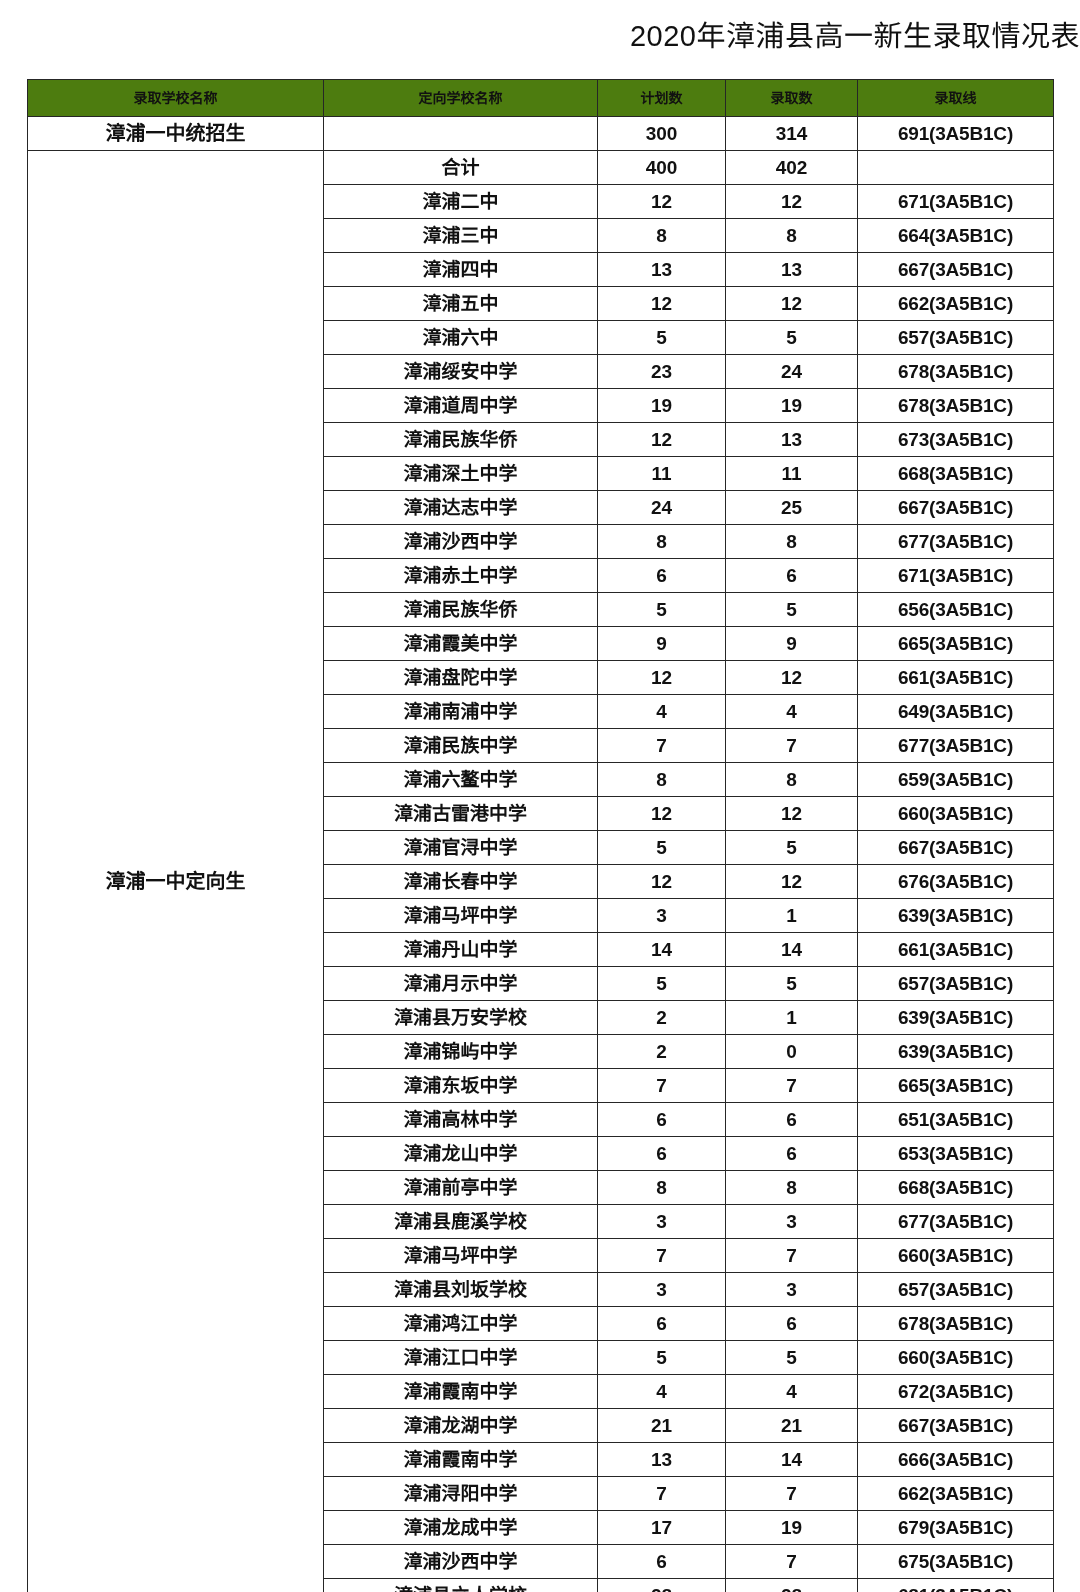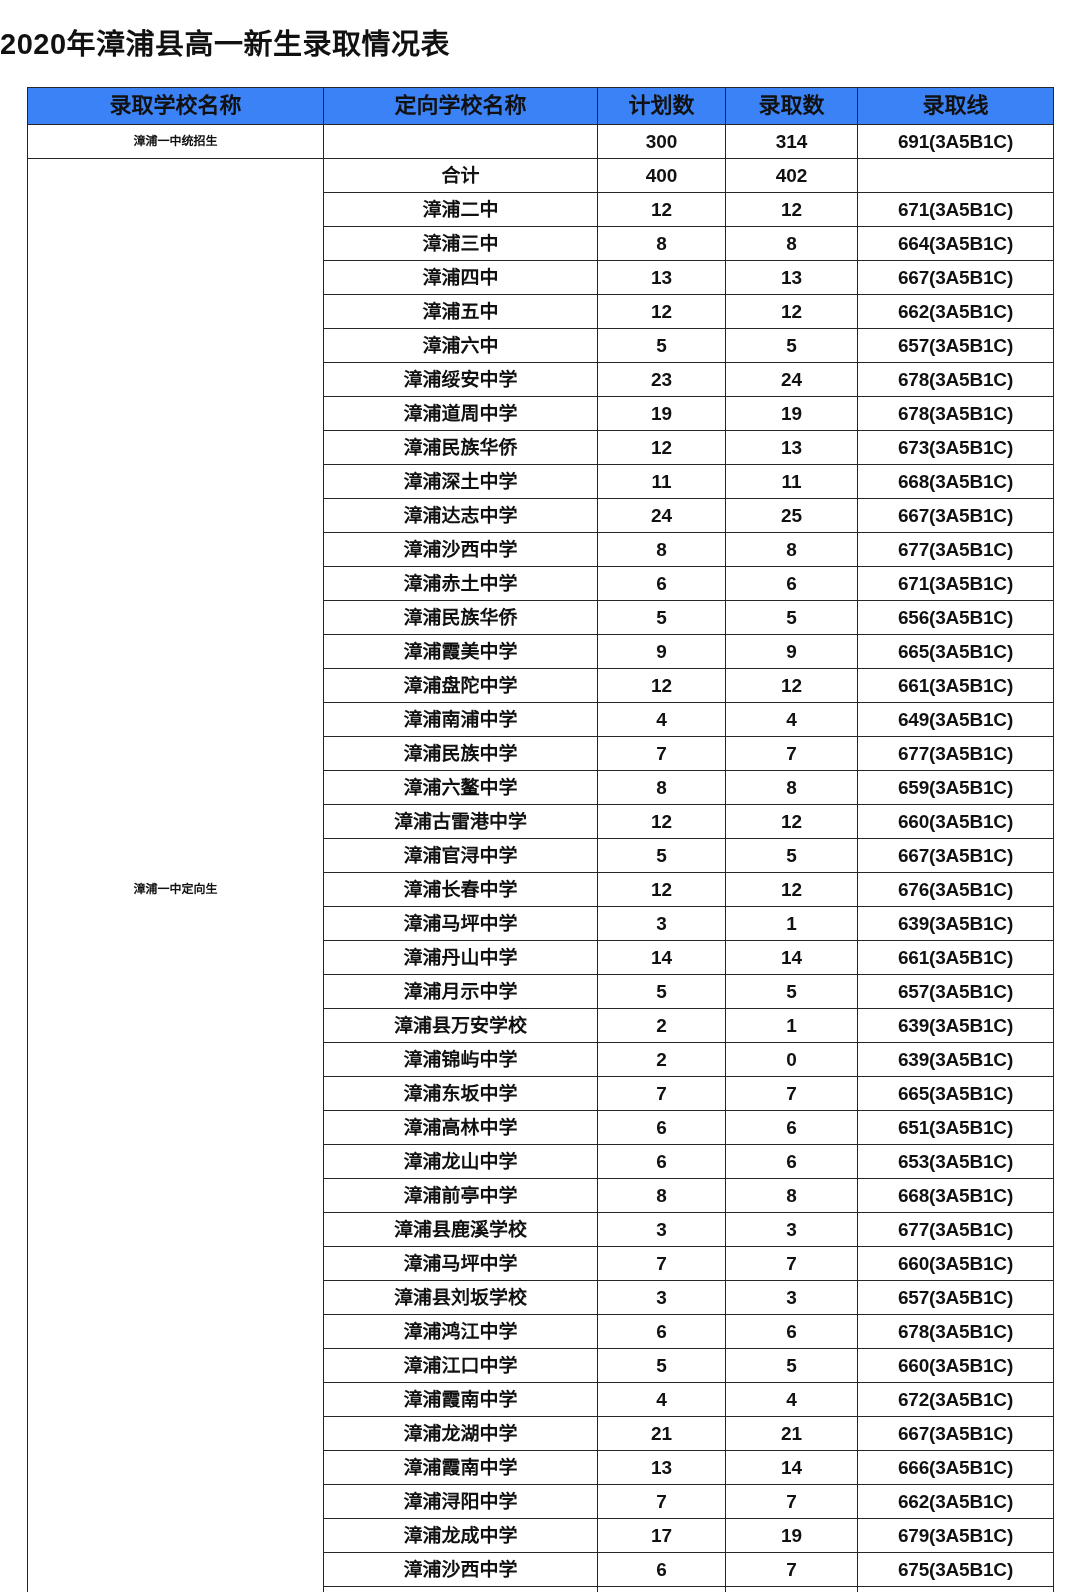--- a/index.html
+++ b/index.html
@@ -15,26 +15,26 @@
     color: #111111;
     -webkit-font-smoothing: none;
   }
   .page {
     position: relative;
     width: 1080px;
     min-height: 1592px;
     box-sizing: border-box;
   }
   .doc-title {
-    text-align: left;
+    text-align: right;
     font-size: 29px;
-    font-weight: bold;
+    font-weight: normal;
     letter-spacing: 0.5px;
     color: #111111;
-    padding-top: 24px;
+    padding-top: 16px;
     padding-bottom: 0;
     line-height: 40px;
     white-space: nowrap;
   }
   .table-wrap {
     margin: 23px 27px 0 27px;
     width: 1026px;
   }
   table.report {
     border-collapse: collapse;
@@ -55,38 +55,38 @@
     vertical-align: middle;
     font-weight: bold;
     color: #111111;
     padding: 0;
     height: 33px;
     line-height: 33px;
     overflow: hidden;
     white-space: nowrap;
   }
   table.report thead th {
-    background: #3b82f6;
-    font-size: 22px;
+    background: #4d7c0f;
+    font-size: 14px;
     height: 36px;
     line-height: 36px;
   }
   td.school-name,
   td.target-name {
     font-size: 19px;
   }
   td.num {
     font-size: 19px;
   }
   td.line {
     font-size: 19px;
     letter-spacing: -0.2px;
   }
   td.group-label {
-    font-size: 12px;
+    font-size: 20px;
     vertical-align: middle;
   }
 </style>
 </head>
 <body>
 
 <div class="page">
 
   <div class="doc-title">2020年漳浦县高一新生录取情况表</div>
 

